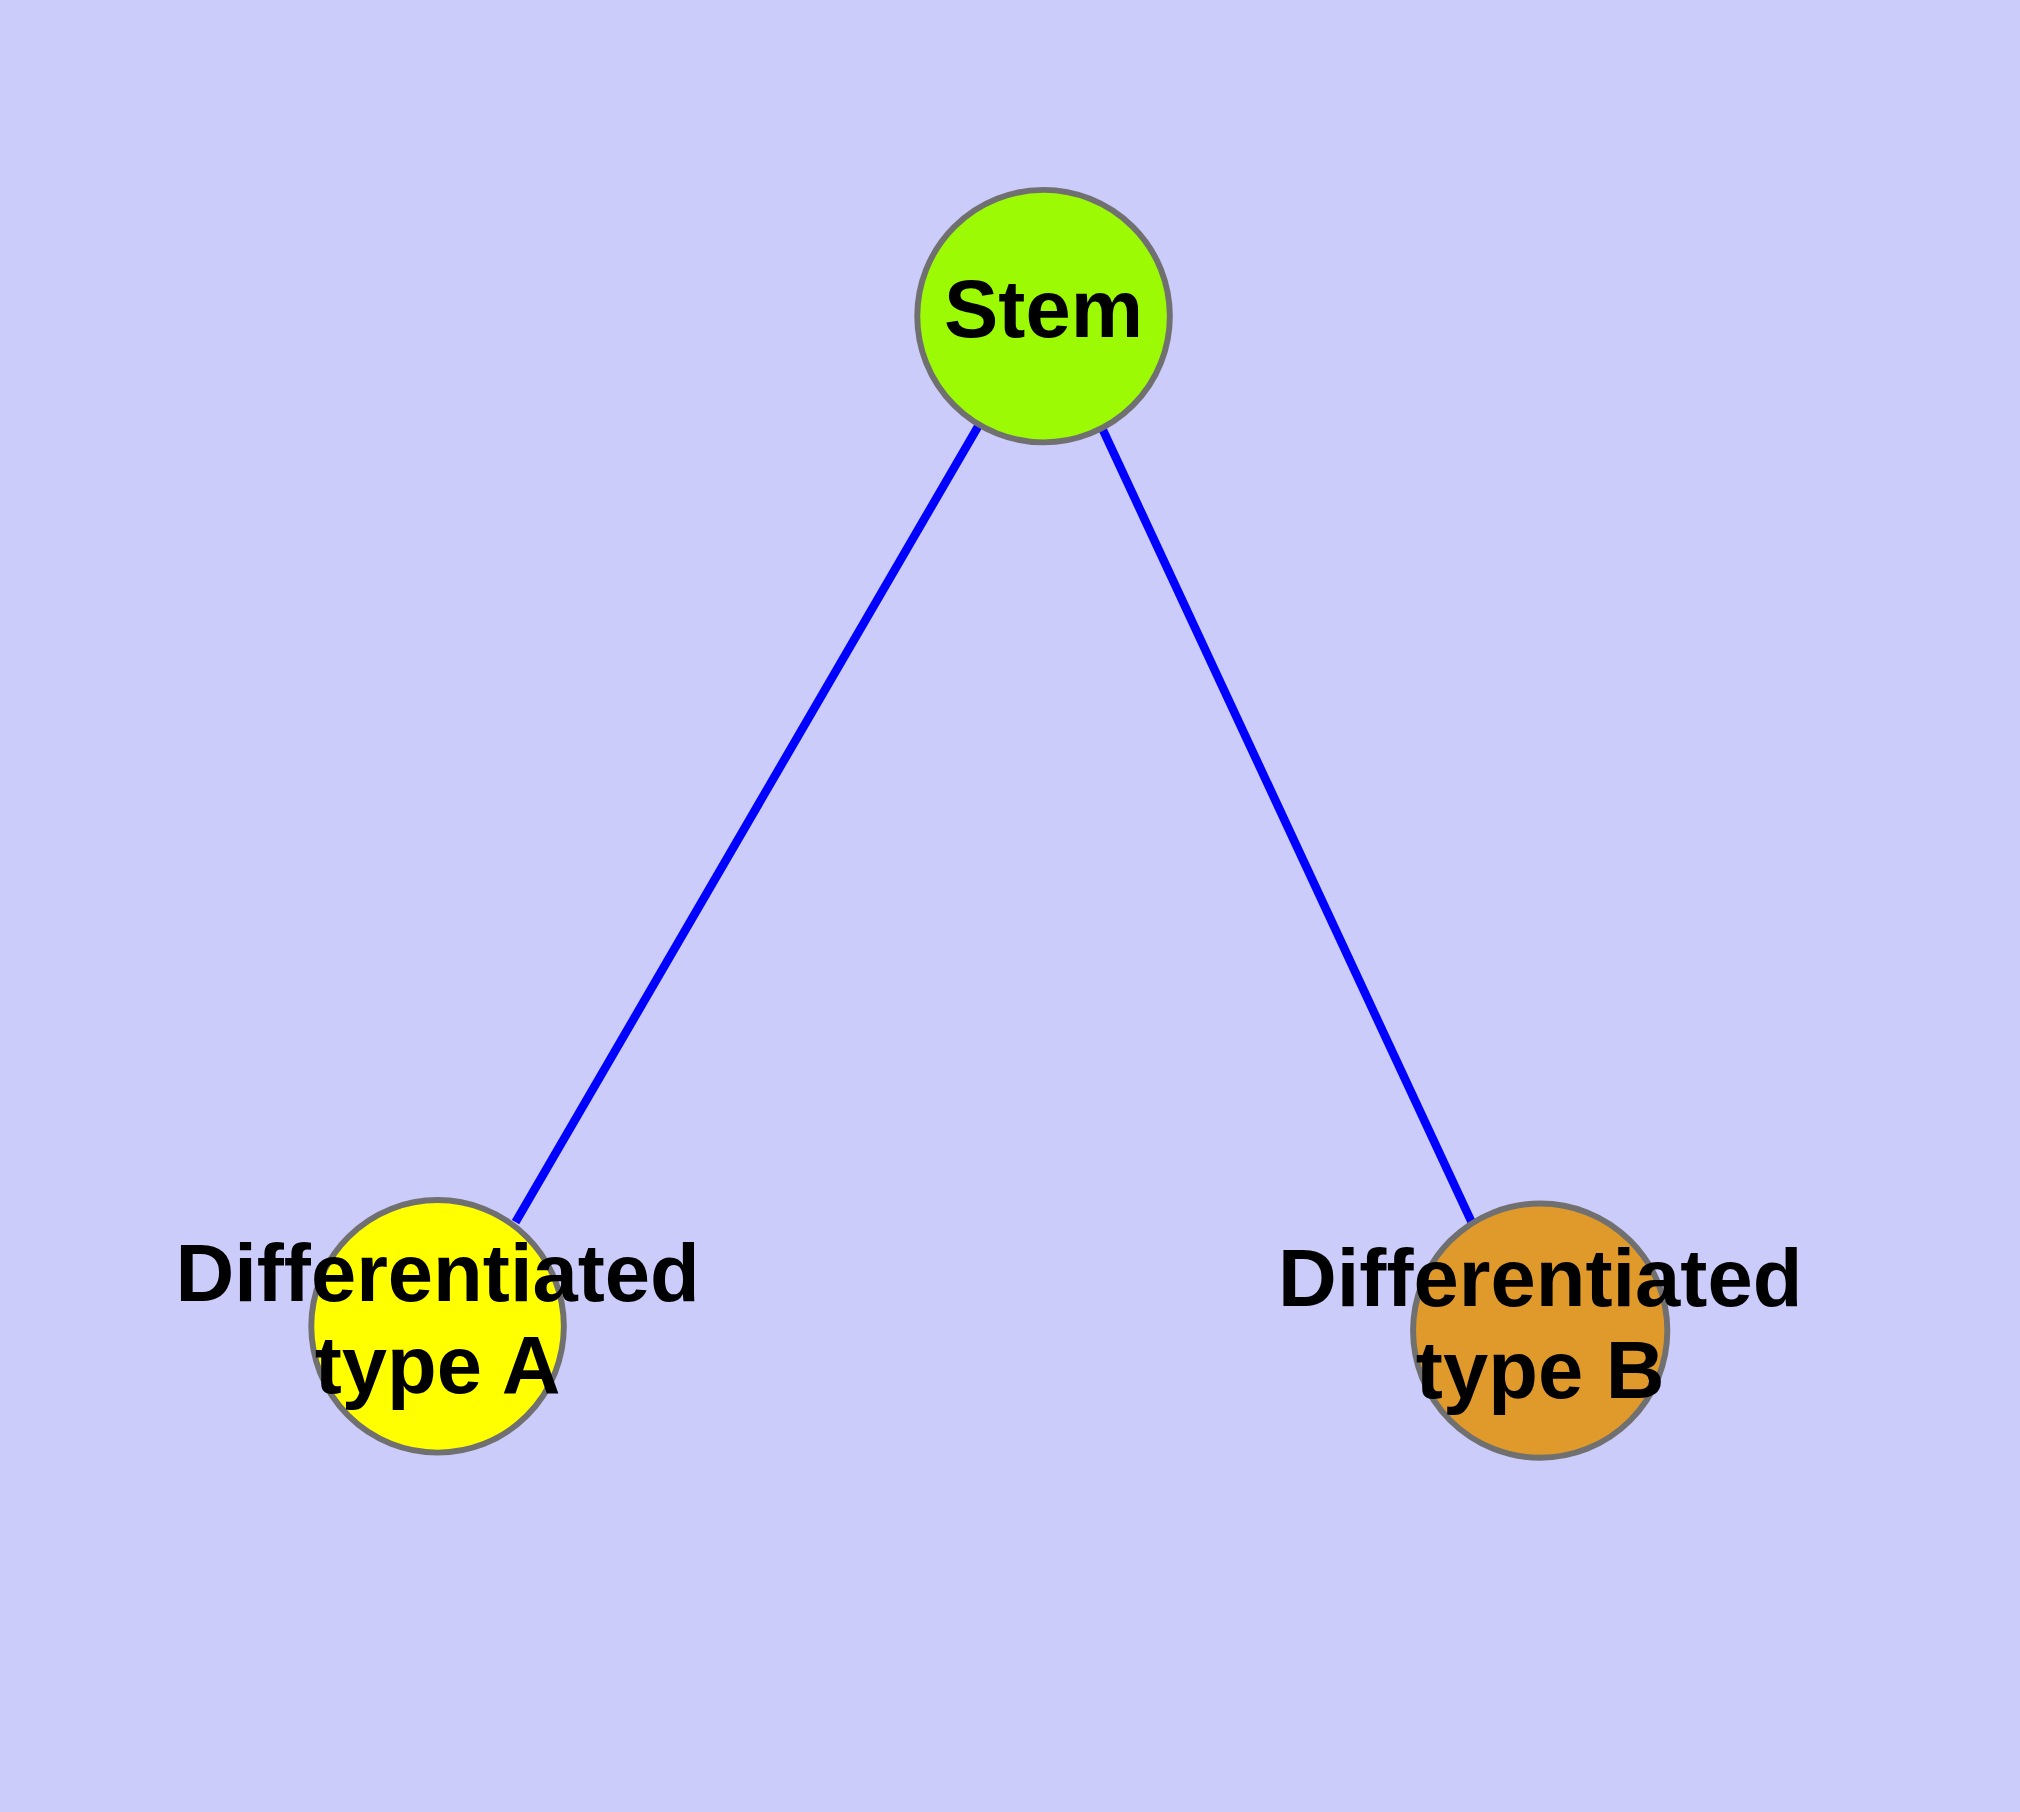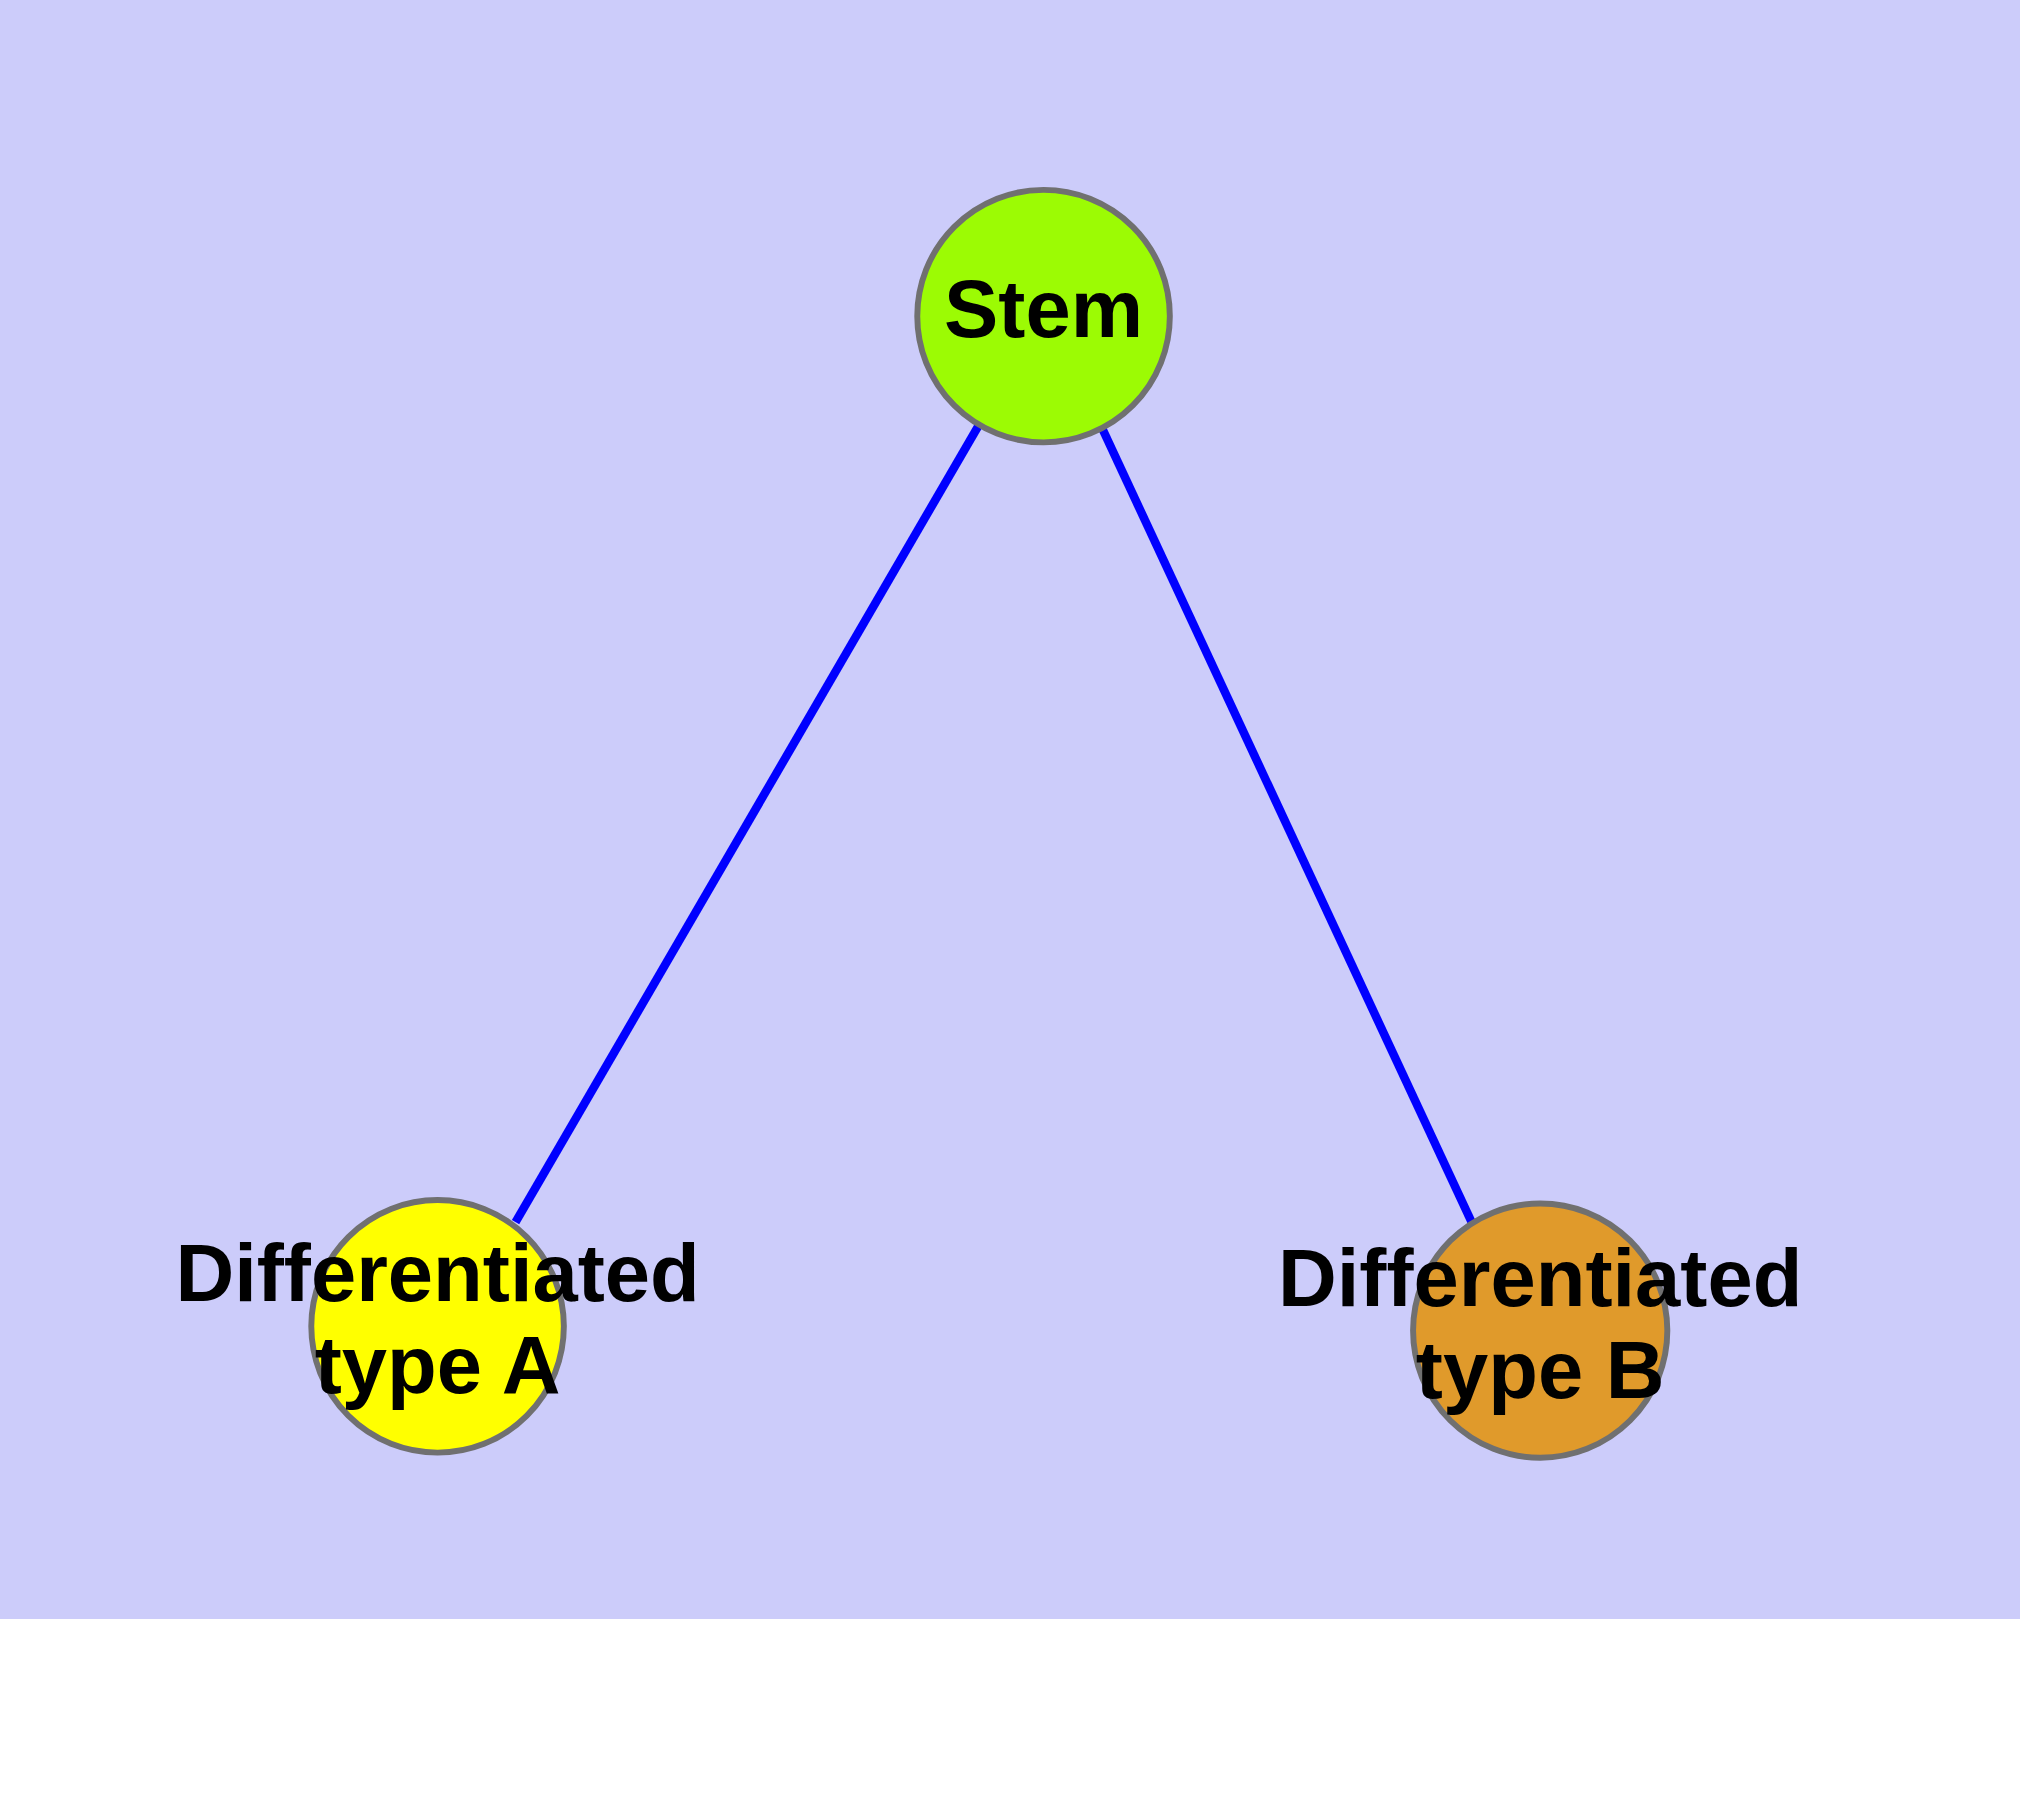--- a/index.html
+++ b/index.html
@@ -4,21 +4,21 @@
 <title>Cell lineage diagram</title>
 <style>
   html, body {
     margin: 0;
     padding: 0;
     background: #ffffff;
   }
   #canvas {
     position: relative;
     width: 2021px;
-    height: 1619px;
+    height: 1812px;
     overflow: hidden;
     font-family: "Liberation Sans", "DejaVu Sans", sans-serif;
   }
   #graph-svg {
     position: absolute;
     top: 0;
     left: 0;
     width: 2021px;
     height: 1812px;
     display: block;

